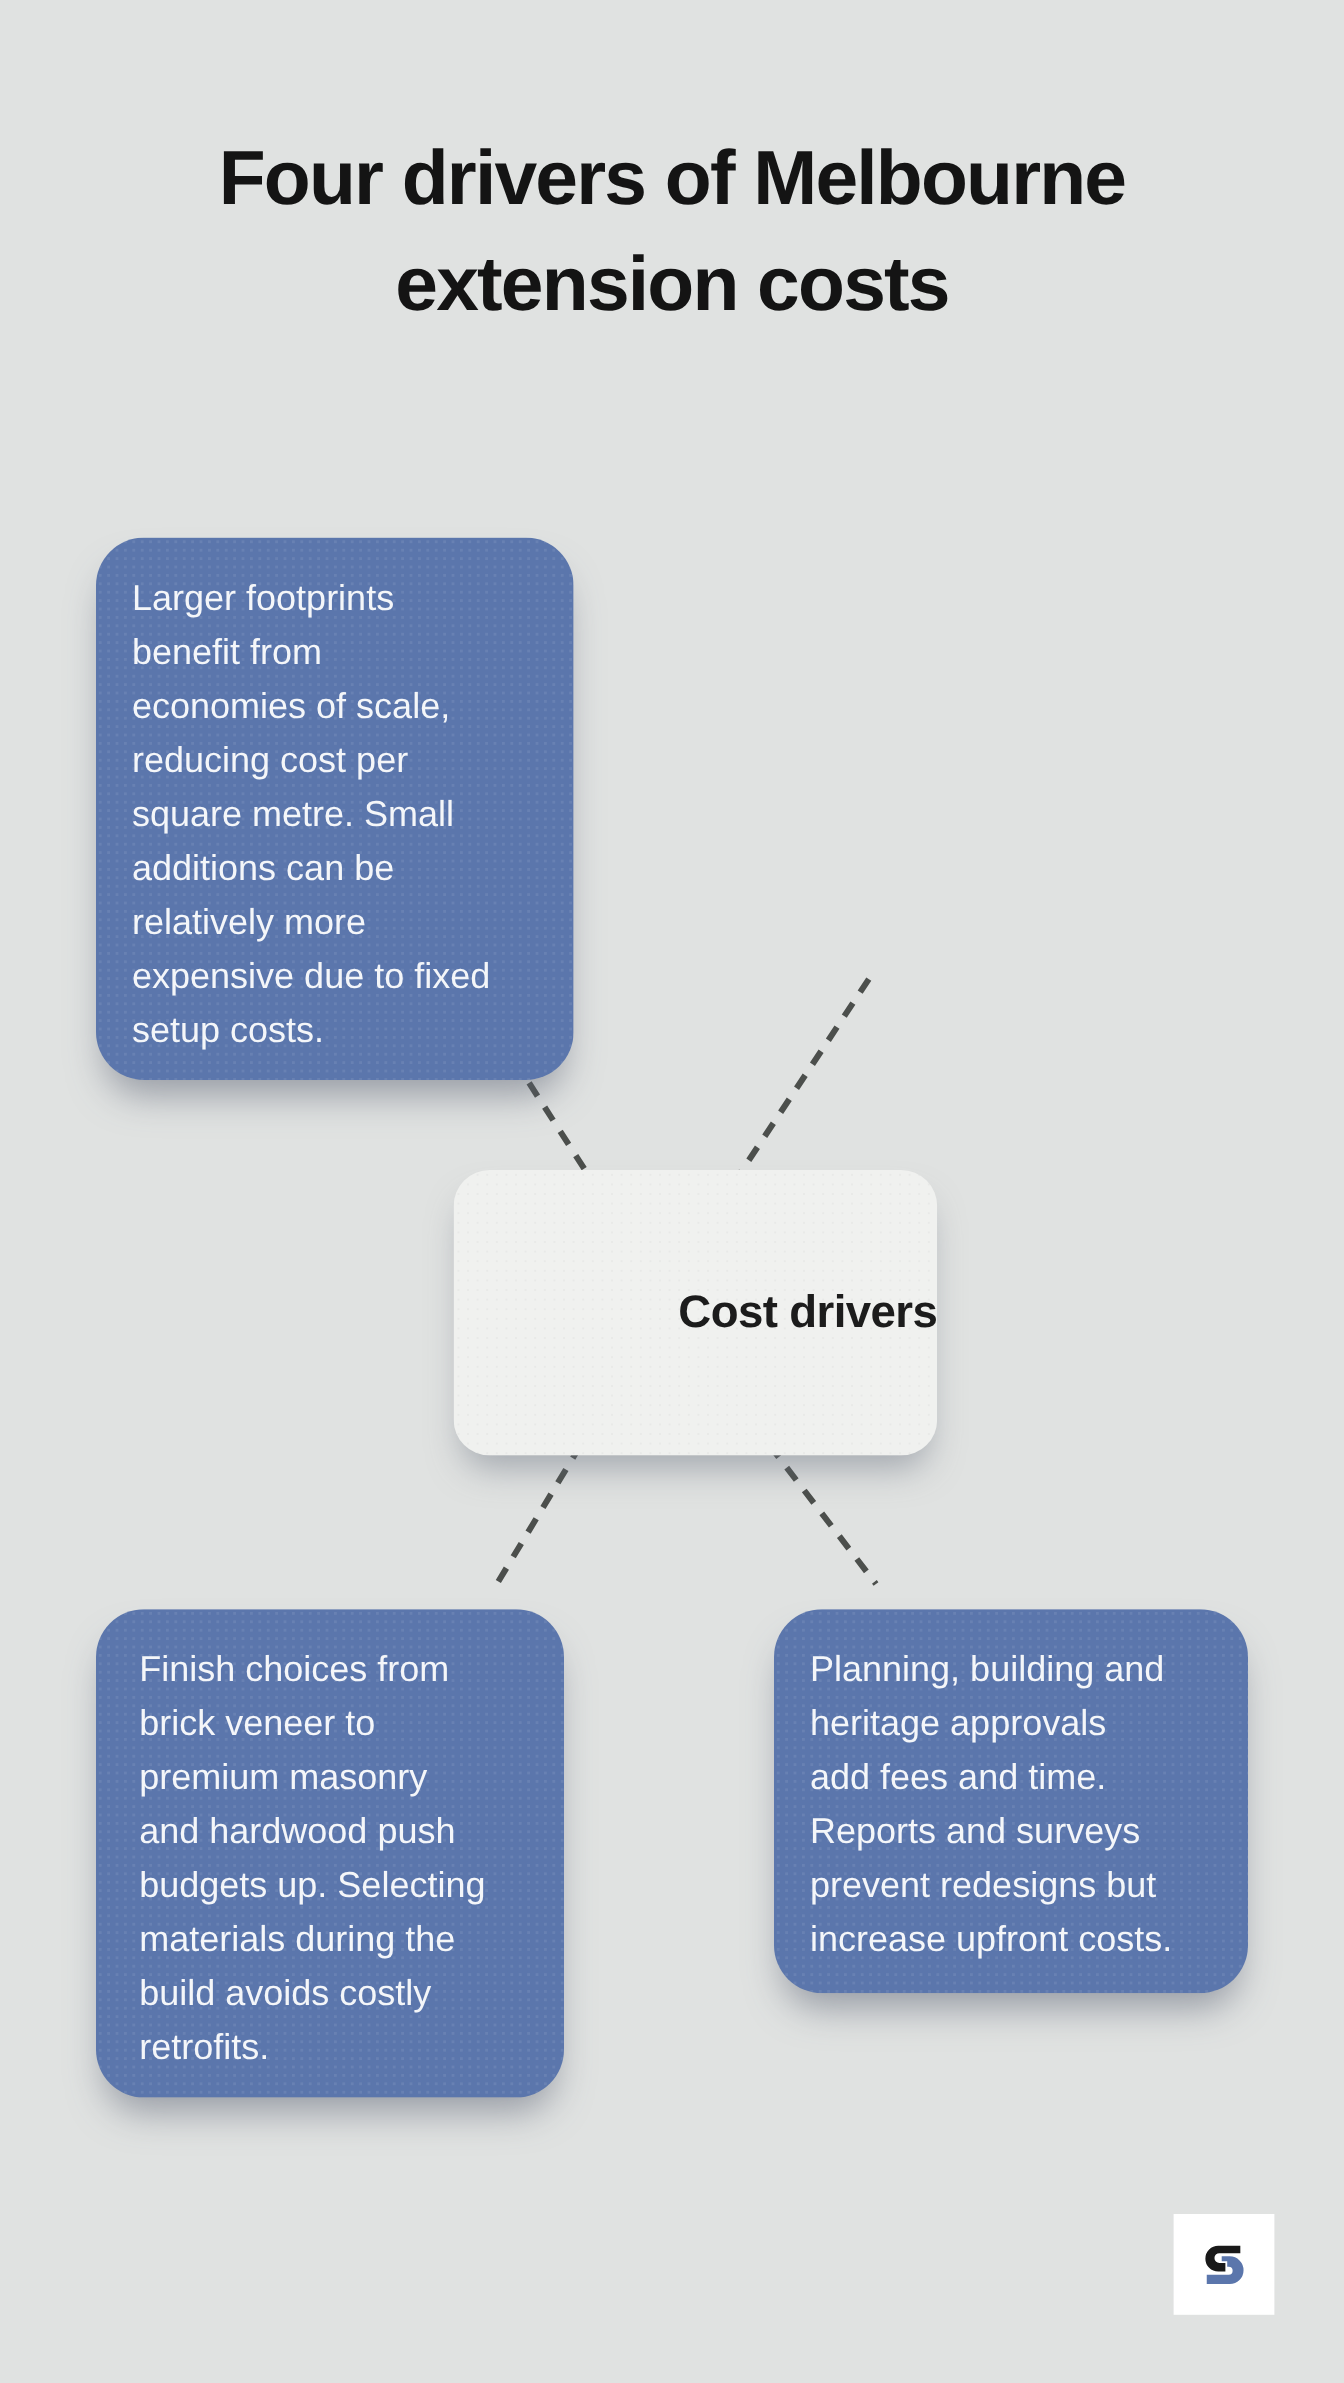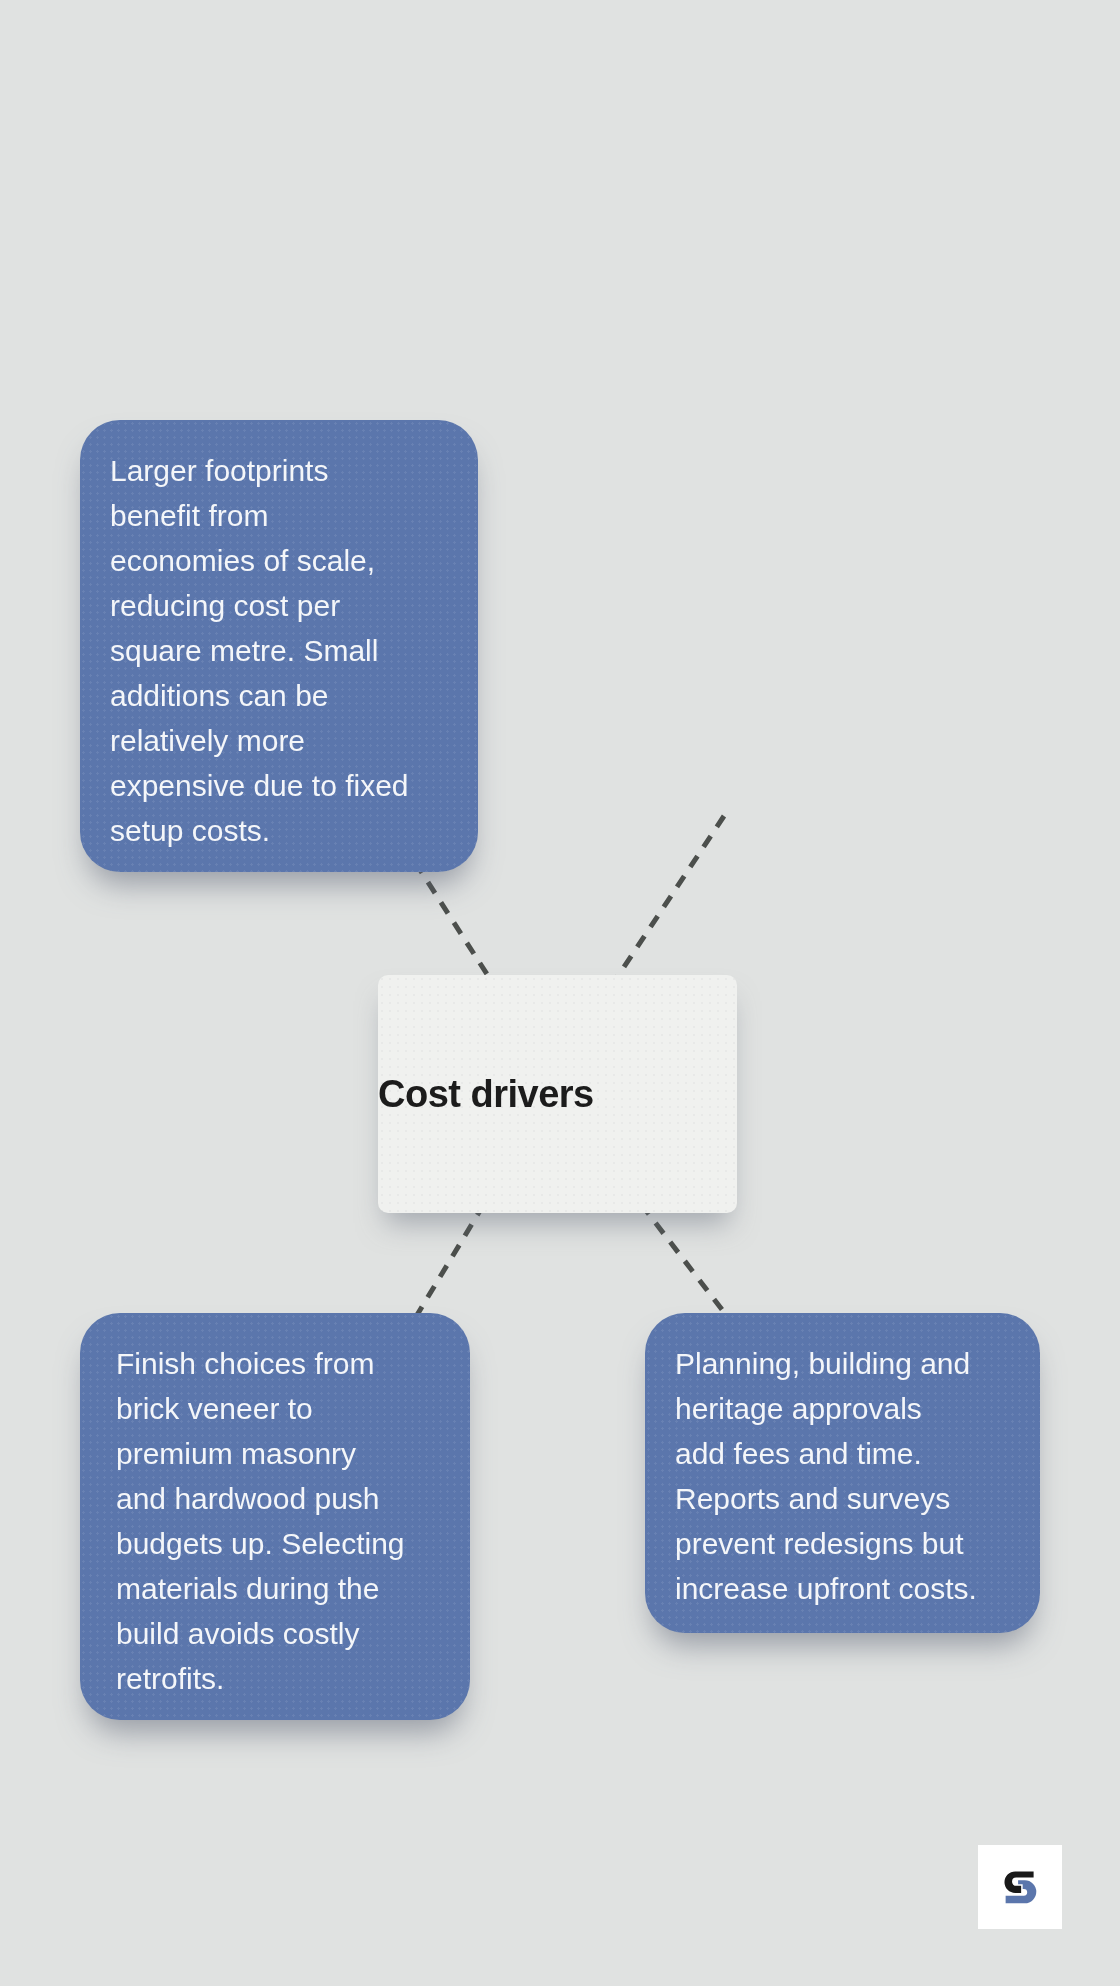--- a/index.html
+++ b/index.html
@@ -39,60 +39,63 @@
 
   .card{
     position:absolute;z-index:2;
     background-color:var(--card-fill);
     background-image:radial-gradient(rgba(255,255,255,0.08) 1.1px, rgba(255,255,255,0) 1.2px);
     background-size:7px 7px;
     border-radius:40px;
     box-shadow:0 20px 30px -8px rgba(92,101,116,0.55);
     box-sizing:border-box;
     padding:28px 30px;
+    margin-top:28px;
   }
   .card p{
     margin:0;
     color:var(--card-text);
     font-size:30px;line-height:45px;
     white-space:pre-line;
   }
   .card-tl{left:80px;top:420px;width:398px;height:452px;}
   .card-tr{left:640px;top:420px;width:400px;height:404px;}
   .card-bl{left:80px;top:1313px;width:390px;height:407px;padding-left:36px;}
   .card-br{left:645px;top:1313px;width:395px;height:320px;}
 
   .center-node{
     position:absolute;z-index:2;
     left:378px;top:975px;width:359px;height:238px;
     background-color:var(--center-fill);
     background-image:radial-gradient(rgba(0,0,0,0.03) 1.1px, rgba(0,0,0,0) 1.2px);
     background-size:8px 8px;
-    border-radius:10px;
+    border-radius:30px;
     box-shadow:0 18px 28px -8px rgba(104,112,125,0.5);
-    display:flex;align-items:center;justify-content:flex-start;
+    display:flex;align-items:center;justify-content:flex-end;padding-left:44px;
   }
   .center-node span{
     font-size:38px;font-weight:700;letter-spacing:-0.5px;
     color:var(--center-text);
   }
 
   .logo-badge{
     position:absolute;z-index:2;
     left:978px;top:1845px;width:84px;height:84px;
     background:var(--logo-bg);
     display:flex;align-items:center;justify-content:center;
   }
   .logo-badge svg{display:block;}
 </style>
 </head>
 <body>
 
 <div class="canvas">
 
+  <h1 class="title">Four drivers of Melbourne
+extension costs</h1>
 
   <svg class="connectors" width="1120" height="1986" viewBox="0 0 1120 1986" aria-hidden="true">
     <line x1="415" y1="862" x2="492" y2="982"></line>
     <line x1="724" y1="816" x2="614" y2="982"></line>
     <line x1="484" y1="1204" x2="414" y2="1320"></line>
     <line x1="641" y1="1204" x2="730" y2="1320"></line>
   </svg>
 
   <section class="card card-tl">
     <p>Larger footprints

